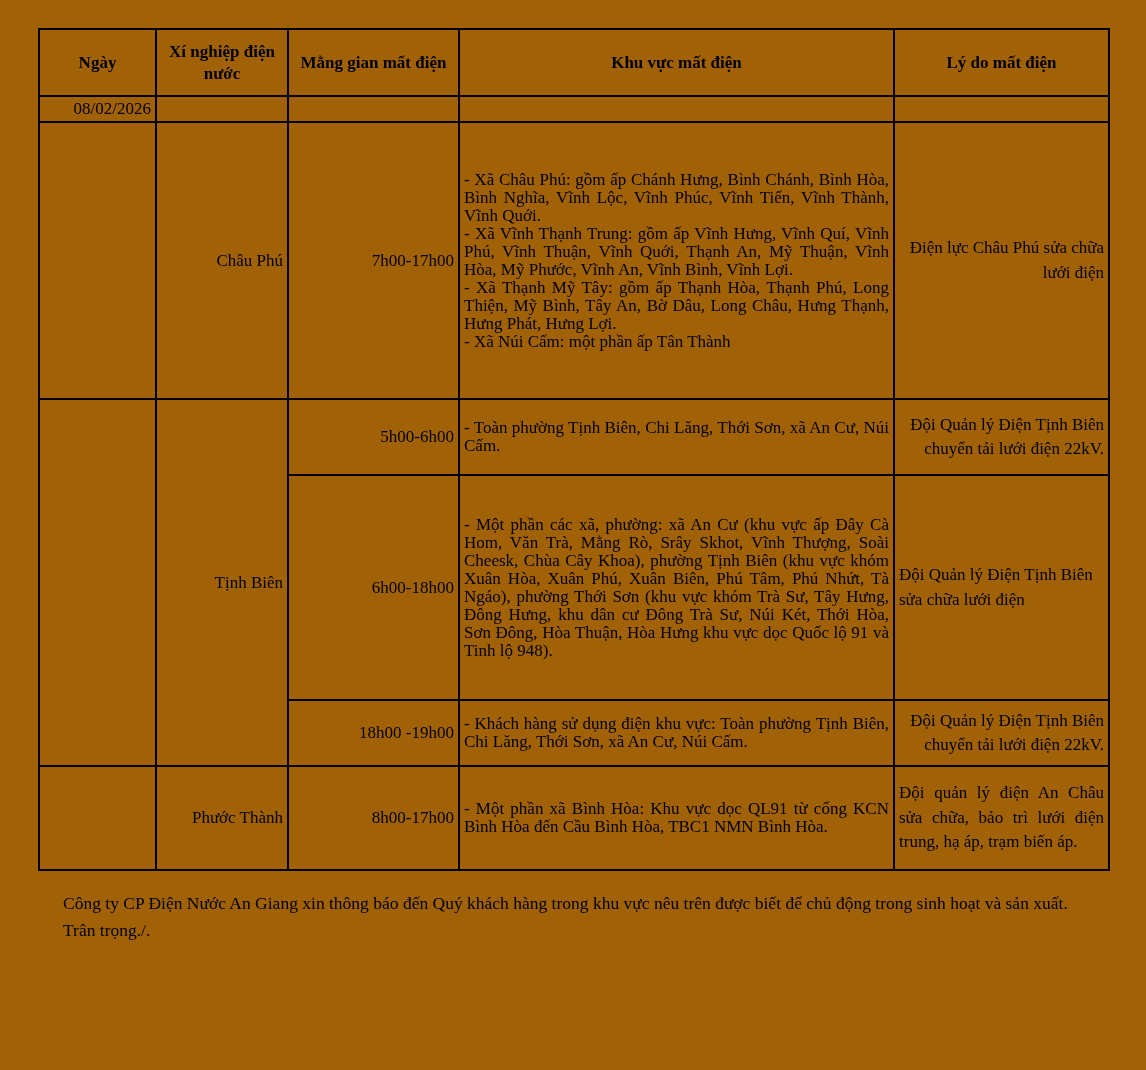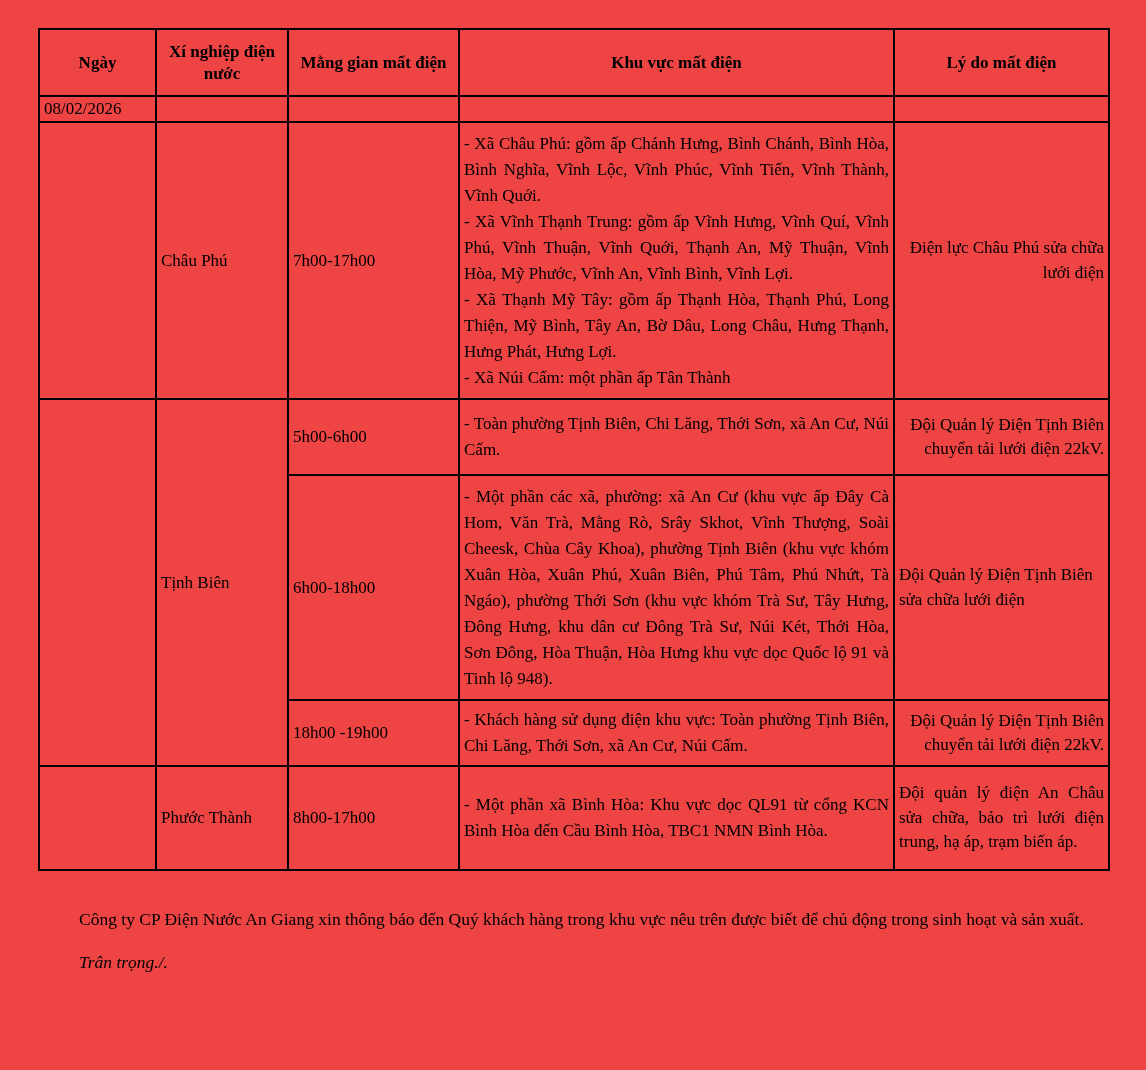--- a/index.html
+++ b/index.html
@@ -6,21 +6,21 @@
     margin: 0;
     padding: 0;
     background: #ffffff;
     color: #000000;
     font-family: "Liberation Serif", "DejaVu Serif", serif;
   }
   .page {
     position: relative;
     width: 1146px;
     height: 1070px;
-    background: #ef4444;
+    background: #a16207;
     overflow: hidden;
   }
   table.outage {
     position: absolute;
     left: 38px;
     top: 28px;
     width: 1070px;
     border-collapse: collapse;
     table-layout: fixed;
   }
@@ -31,25 +31,25 @@
     font-size: 17px;
     padding: 2px 4px;
     overflow: hidden;
   }
   table.outage th {
     font-weight: bold;
     text-align: center;
     line-height: 22px;
     padding: 2px 6px;
   }
-  td.center { text-align: left; }
+  td.center { text-align: right; }
   td.area {
     text-align: justify;
     padding: 3px 6px;
-    line-height: 26px;
+    line-height: 18px;
     margin-left: 12px;
   }
   td.area .area-item { margin: 0; }
   td.reason {
     line-height: 24.4px;
     padding: 2px 5px;
   }
   td.reason.center { text-align: right; }
   td.reason.justify { text-align: justify; margin-left: 39px; }
   tr.r-header  { height: 67px; }
@@ -59,27 +59,27 @@
   tr.r-tb2     { height: 225px; }
   tr.r-tb3     { height: 66px; }
   tr.r-ct      { height: 104px; }
   .footer {
     position: absolute;
     left: 38px;
     top: 890px;
     width: 1072px;
   }
   .footer p {
-    margin: 16px;
+    margin: 0;
     font-size: 17.5px;
     line-height: 26.5px;
     text-indent: 25px;
     text-align: justify;
   }
-  .footer p.no-justify { text-align: left; font-style: italic; }
+  .footer p.no-justify { text-align: left; }
 </style>
 </head>
 <body>
 
 <div class="page">
 
   <table class="outage">
     <colgroup>
       <col style="width:117px">
       <col style="width:132px">

